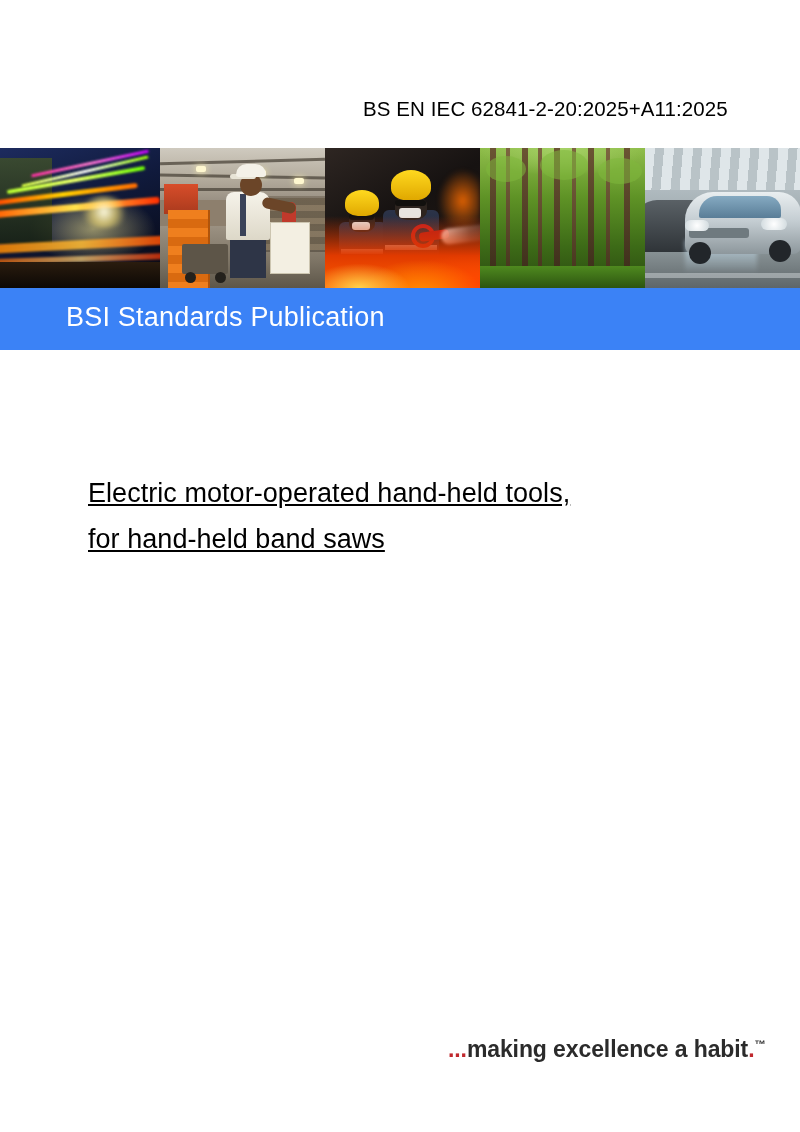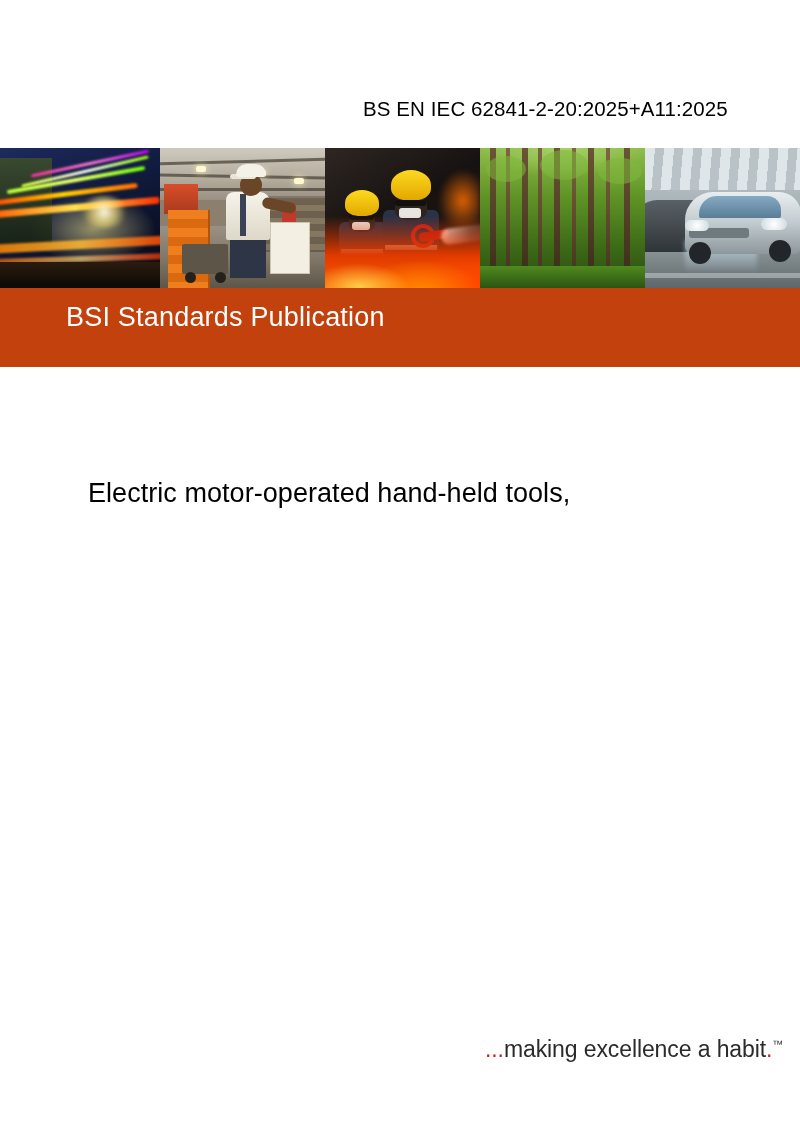--- a/index.html
+++ b/index.html
@@ -168,37 +168,38 @@
     background:linear-gradient(180deg,rgba(200,225,240,.75),rgba(200,225,240,0)); filter:blur(2px); }
   .p5 .carB { position:absolute; left:-10px; top:52px; width:72px; height:52px;
     background:linear-gradient(180deg,#5a6166,#2f3438); border-radius:22px 14px 6px 6px; }
   .p5 .tyre { position:absolute; width:22px; height:22px; border-radius:50%; background:#22262a; }
   .p5 .ty1 { left:44px; top:94px; } .p5 .ty2 { left:124px; top:92px; }
 
   
   .red-band {
     position:absolute;
     left:0; top:288px;
-    width:800px; height:79px;
-    background:#c2410c;
+    width:800px; height:62px;
+    background:#3b82f6;
   }
   .red-band .band-text {
     position:absolute;
     left:66px; top:14px;
     color:#ffffff;
     font-size:27px;
     font-weight:400;
     letter-spacing:0.2px;
   }
 
   
   .title-block {
     position:absolute;
     left:88px; top:470px;
     width:640px;
+    text-decoration:underline;
   }
   .title-line {
     font-size:27px;
     line-height:46px;
     color:#000;
     font-weight:400;
     letter-spacing:0.05px;
     white-space:nowrap;
   }
 
@@ -218,24 +219,23 @@
     position:absolute; left:92px; top:40px;
     width:16px; height:16px; border-radius:50%;
     background:#e4211c;
   }
 
   .tagline {
     position:absolute;
     left:448px; top:1036px;
     font-size:23px;
     color:#2b2b2b;
-    font-weight:400;
+    font-weight:700;
     white-space:nowrap;
     letter-spacing:-0.1px;
-    margin-left:37px;
   }
   .tagline .accent { color:#c0282d; }
   .tagline .tm { font-size:11px; vertical-align:super; color:#2b2b2b; }
 </style>
 </head>
 <body>
 
 <div class="page">
 
   <div class="std-number">BS EN IEC 62841-2-20:2025+A11:2025</div>
@@ -339,20 +339,21 @@
     </div>
 
   </div>
 
   <div class="red-band">
     <div class="band-text">BSI Standards Publication</div>
   </div>
 
   <div class="title-block">
     <div class="title-line">Electric motor-operated hand-held tools,</div>
+    <div class="title-line">for hand-held band saws</div>
   </div>
 
 
   <div class="tagline">
     <span class="accent">...</span><span>making excellence a habit</span><span class="accent">.</span><span class="tm">™</span>
   </div>
 
 </div>
 
 </body></html>

